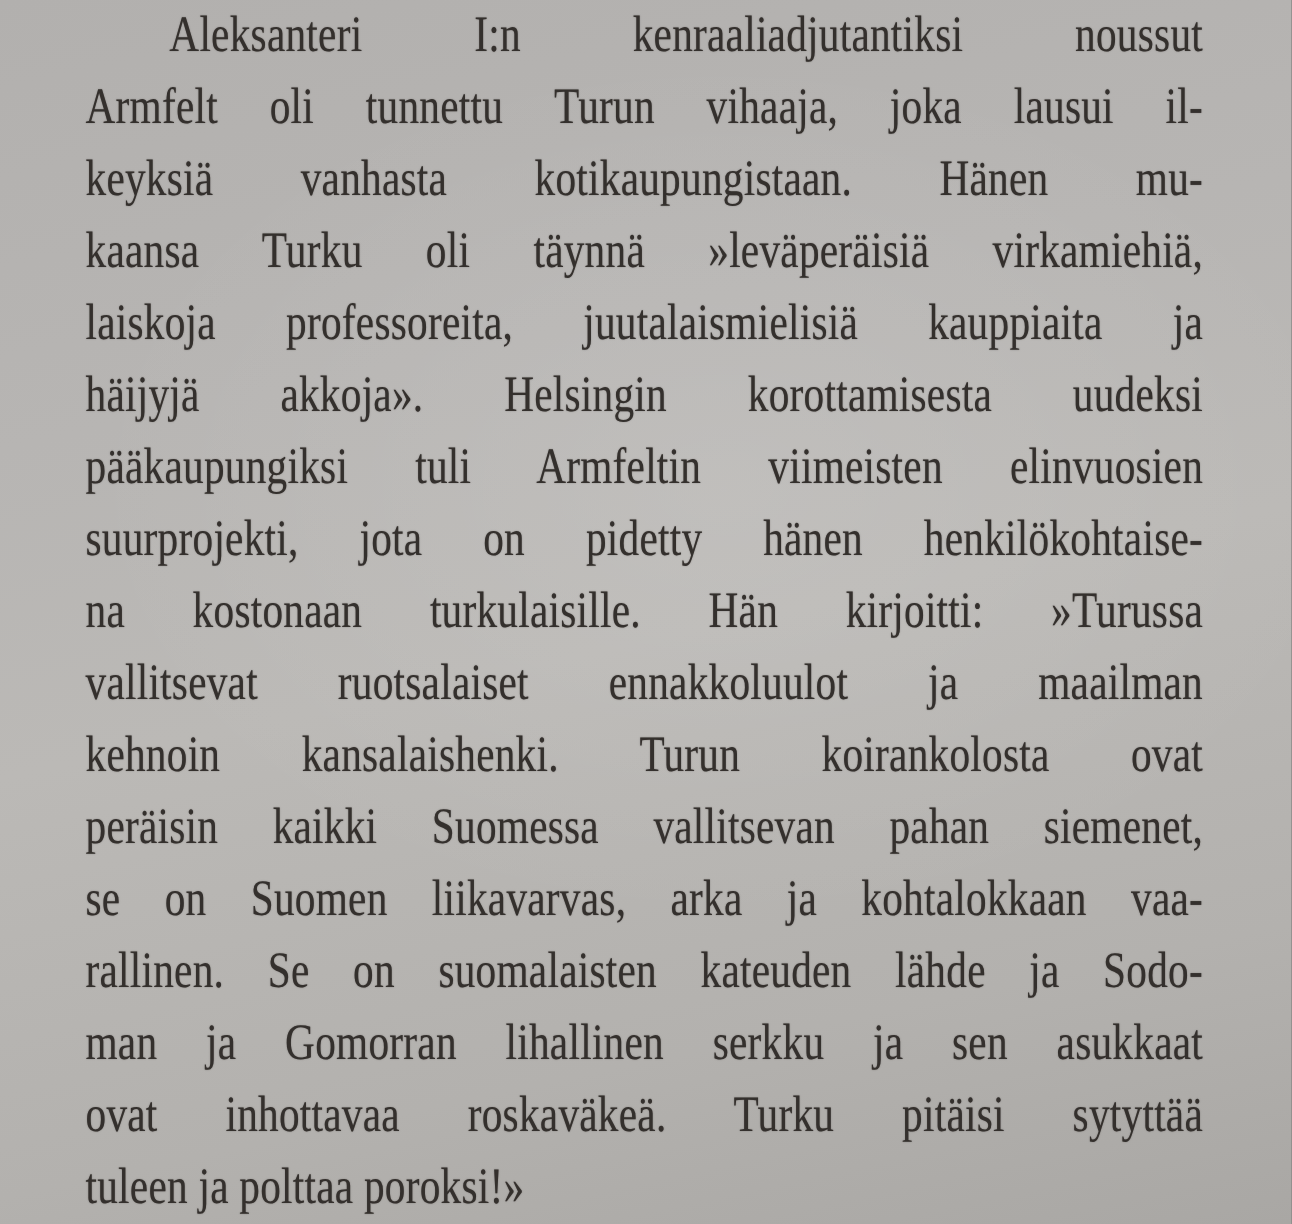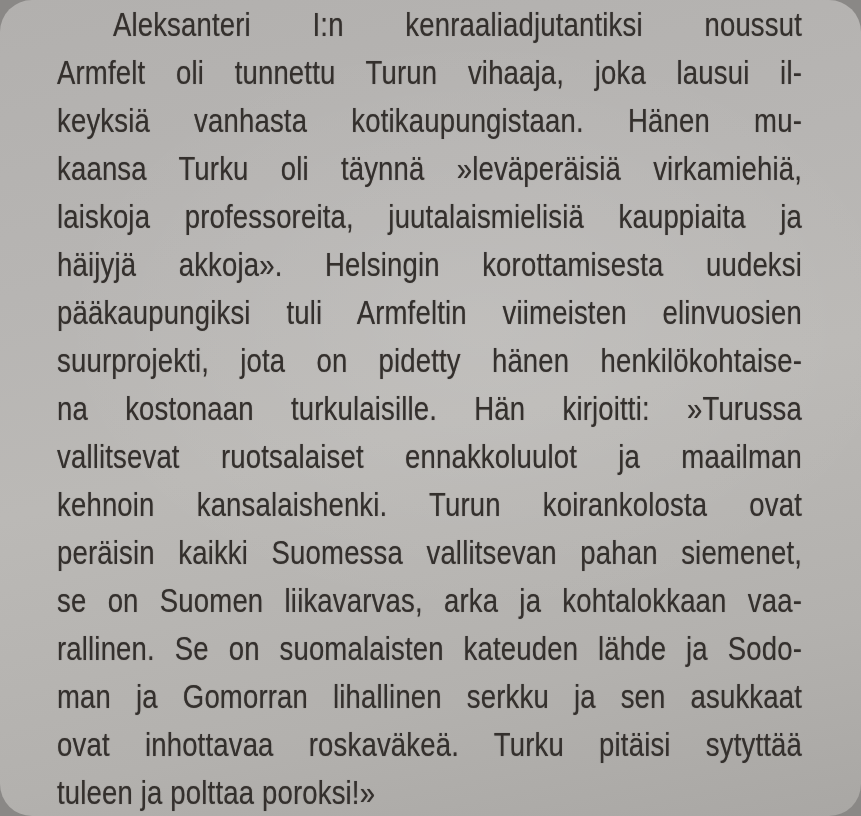--- a/index.html
+++ b/index.html
@@ -8,22 +8,21 @@
     background: #8a8886;
   }
   .page {
     position: relative;
     width: 861px;
     height: 816px;
     overflow: hidden;
     background:
       radial-gradient(ellipse 620px 420px at 56% 40%, rgba(255,255,255,0.10), rgba(255,255,255,0) 70%),
       linear-gradient(168deg, #b2b0ae 0%, #b7b5b3 30%, #bbb9b6 52%, #b3b1ae 80%, #a9a7a4 100%);
-    font-family: Liberation Sans, sans-serif;
-    border-radius: 32px;
+    font-family: Liberation Serif, serif;
   }
   .text-block {
     position: absolute;
     left: 57px;
     top: 0;
     width: 920px;
     transform: scaleX(0.8098);
     transform-origin: 0 0;
     filter: blur(0.3px);
   }

